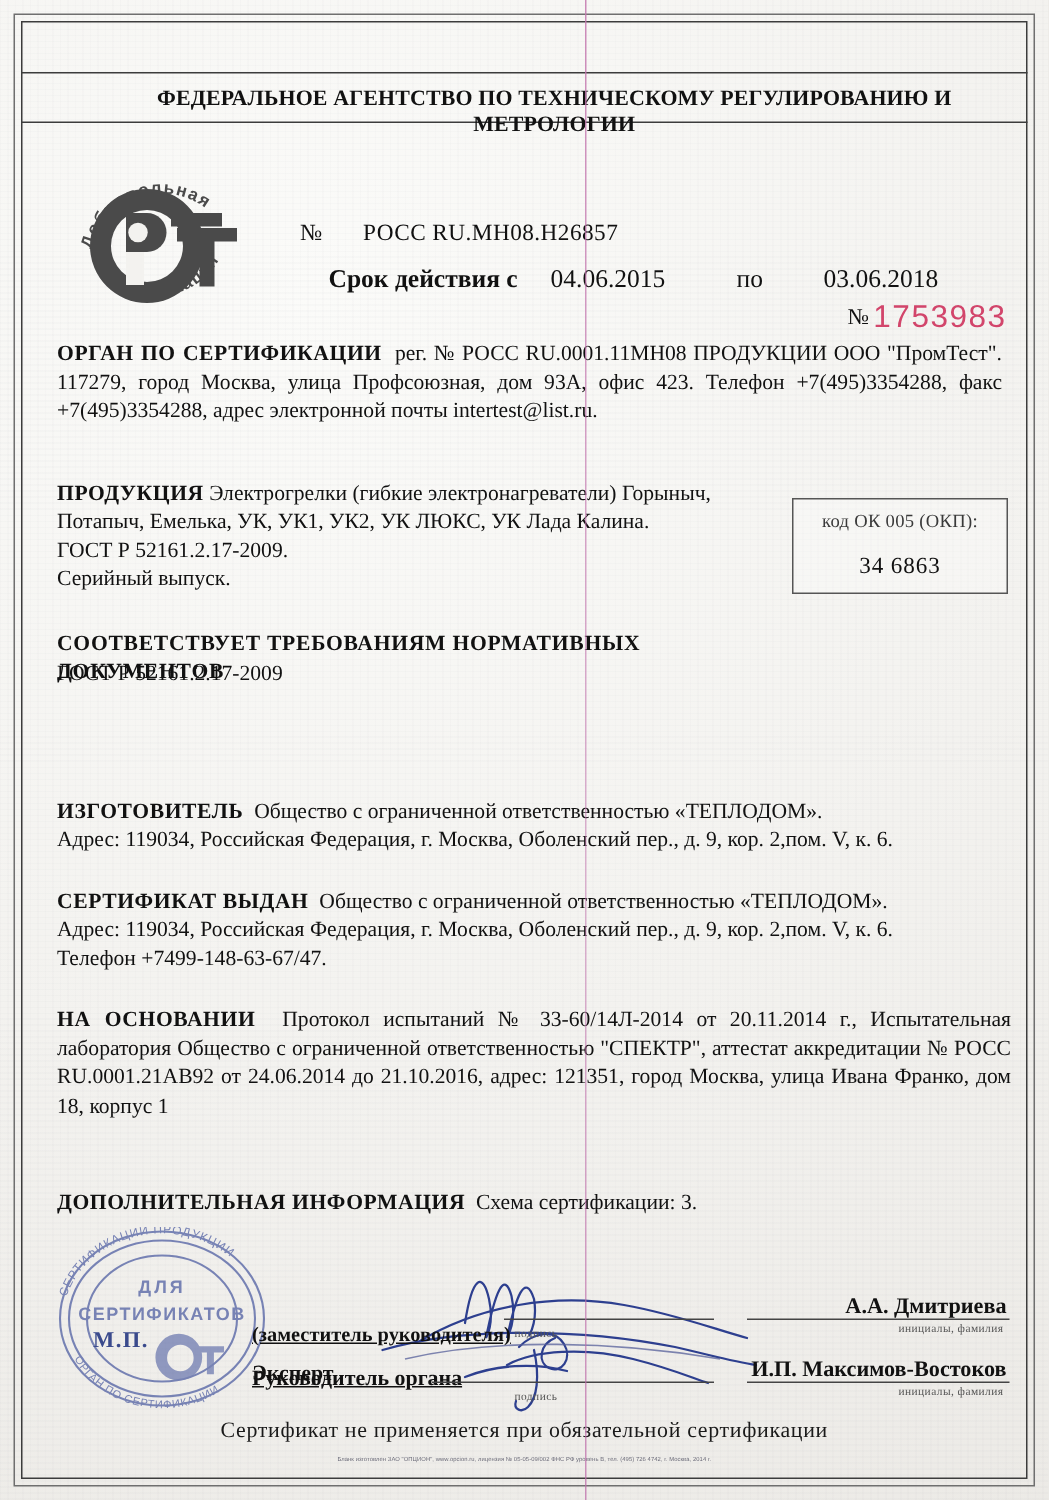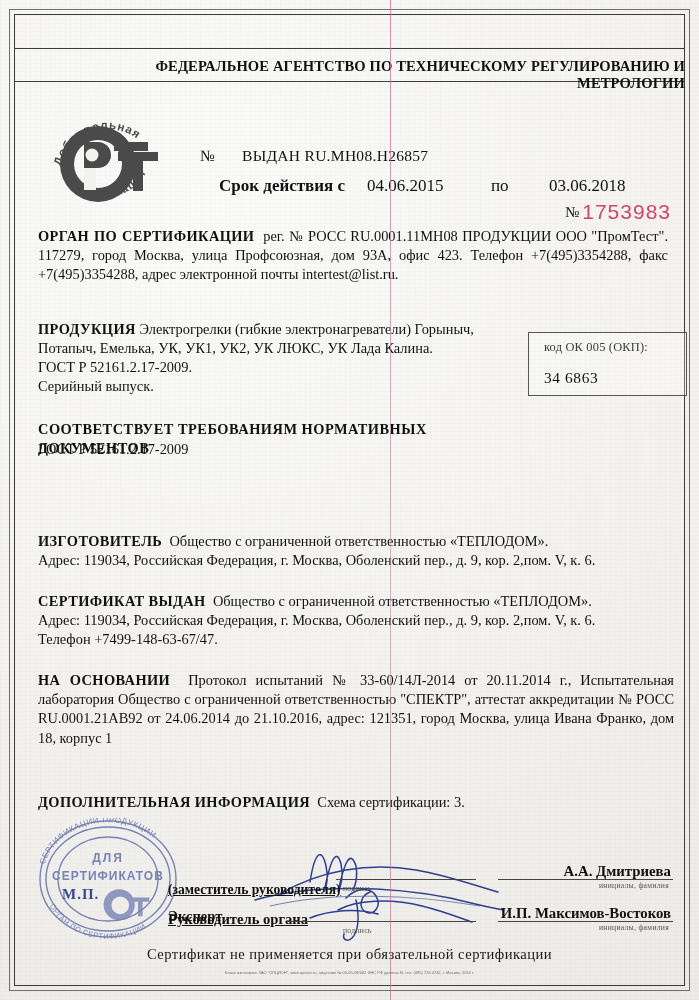--- a/index.html
+++ b/index.html
@@ -35,21 +35,21 @@
     position:absolute;left:14px;top:14px;right:14px;bottom:14px;
     border:1px solid #3c3c3c;
   }
   .hline{position:absolute;left:14px;right:14px;height:1px;background:#3c3c3c;}
 
   .hdr1{
     position:absolute;left:14px;right:14px;top:30px;text-align:center;
     font-size:19.5px;font-weight:bold;letter-spacing:1.6px;
   }
   .hdr2{
-    position:absolute;left:14px;right:14px;top:58px;text-align:right;
+    position:absolute;left:14px;right:14px;top:58px;text-align:center;
     font-size:14.6px;font-weight:bold;letter-spacing:.1px;padding-left:40px;
   }
 
   .title{
     position:absolute;left:165px;top:92px;width:520px;
     font-family:"Liberation Sans",sans-serif;
     font-size:31.5px;font-weight:bold;letter-spacing:.4px;color:#2b2b2b;
     text-align:left;
   }
 
@@ -74,21 +74,21 @@
     font-size:21px;font-weight:normal;color:#d2456b;letter-spacing:1px;
     vertical-align:-2px;margin-left:3px;
   }
 
   .sec{position:absolute;font-size:14.4px;line-height:19.2px;text-align:justify;}
   .sec .cap{font-weight:bold;letter-spacing:.4px;}
   .sec .capsp{font-weight:bold;letter-spacing:.5px;}
 
   .codebox{
     position:absolute;border:1px solid #555;background:rgba(255,255,255,.25);
-    padding-left:15px;
+    text-align:center;
   }
   .codebox .ttl{
     font-size:12.4px;color:#3a3a3a;margin-top:7px;letter-spacing:.2px;
   }
   .codebox .val{font-size:15.4px;margin-top:14px;letter-spacing:.6px;}
 
   
   .stamp{position:absolute;left:28px;top:818px;width:160px;height:122px;opacity:.72;}
   .stamp svg{width:100%;height:100%;}
   .mp{
@@ -154,21 +154,21 @@
         <path d="M 44,46 h 14 a 13,13 0 0 1 0,26 h -14 z" fill="#4a4a4a"></path>
         <circle cx="52" cy="59" r="6.5" fill="#f3f2ef"></circle>
         <path d="M 78,56 h 40 v 9 h -15 v 30 h -10 V 65 h -15 z" fill="#4a4a4a"></path>
         <path d="M 74,46 h 34 v 9 h -34 z" fill="#4a4a4a"></path>
       </g>
     </svg>
   </div>
 
 
   <div class="numline">
-    <span class="lbl">№</span><span>ВЫДАН RU.МН08.Н26857</span>
+    <span class="lbl">№</span><span>РОСС RU.МН08.Н26857</span>
   </div>
 
   <div class="srok">
     <span>Срок действия  с</span>
     <span class="d1">04.06.2015</span>
     <span class="po">по</span>
     <span class="d2">03.06.2018</span>
   </div>
 
   <div class="blanknum">

